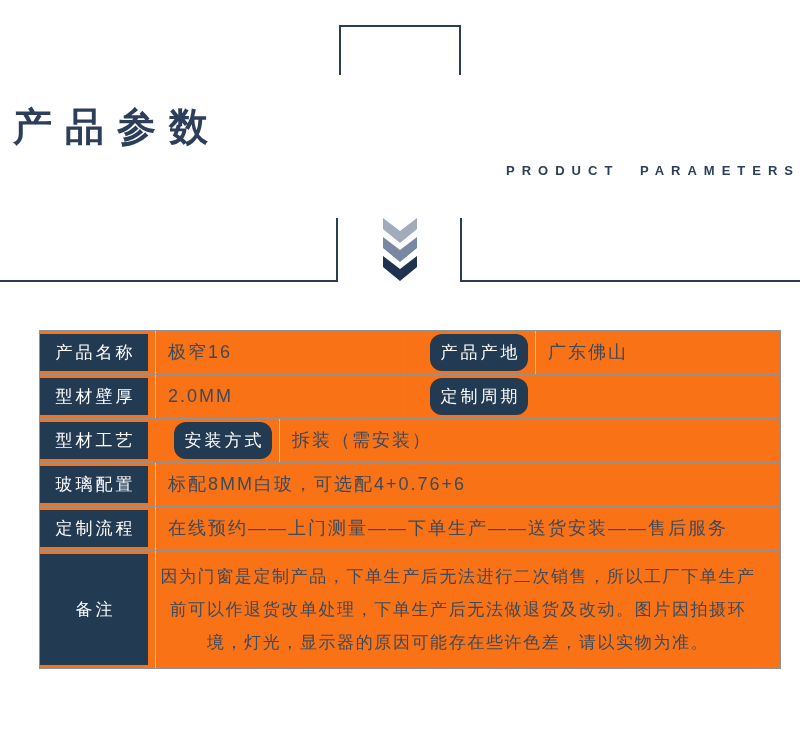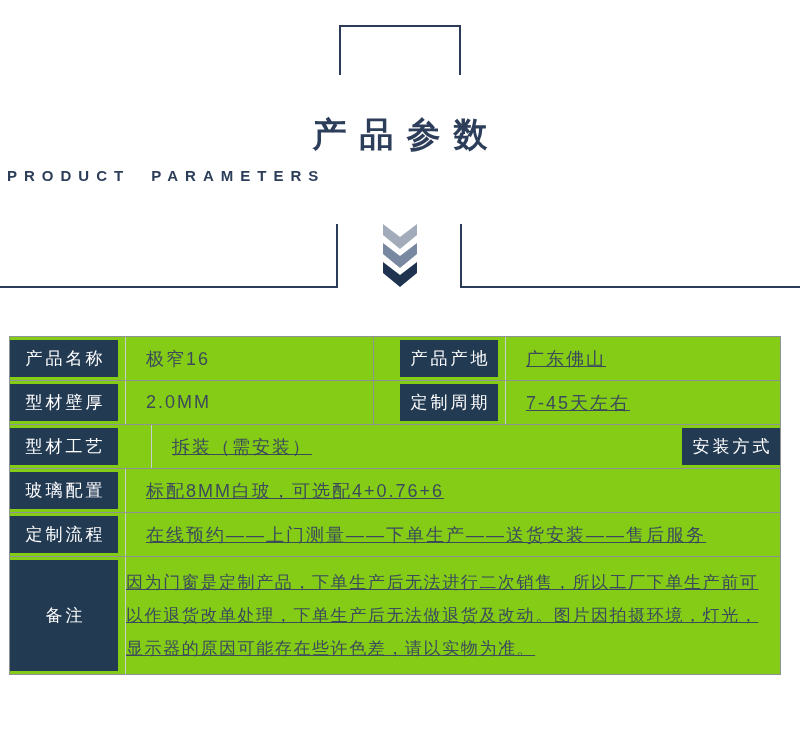--- a/index.html
+++ b/index.html
@@ -13,37 +13,36 @@
   .page{position:relative;width:800px;height:745px;}
 
   
   .top-bracket{
     width:118px;height:48px;
     margin:25px auto 0;
     border:2px solid var(--line-color);
     border-bottom:none;
   }
   .title{
-    margin:40px 0 0;
-    text-align:center;
-    font-size:34px;
+    margin:30px 0 0;
+    font-size:39px;
     font-weight:700;
     letter-spacing:13px;
     padding-left:13px; 
     color:var(--title-color);
     line-height:1.15;
   }
   .subtitle{
     margin-top:13px;
-    text-align:left;
-    font-size:15px;
+    text-align:right;
+    font-size:13px;
     font-weight:600;
     letter-spacing:7px;
     word-spacing:10px;
-    padding-left:7px;
+    padding-left:23px;
     color:var(--title-color);
   }
 
   
   .divider-decor{position:relative;height:66px;margin-top:40px;}
   .corner-left{
     position:absolute;left:0;top:0;width:336px;height:62px;
     border-bottom:2px solid var(--line-color);
     border-right:2px solid var(--line-color);
   }
@@ -55,23 +54,24 @@
   .chevrons{
     position:absolute;left:50%;top:0;transform:translateX(-50%);
     width:34px;height:64px;
   }
   .chevrons path.c1{fill:var(--chev-1);}
   .chevrons path.c2{fill:var(--chev-2);}
   .chevrons path.c3{fill:var(--chev-3);}
 
   
   .spec-table{
-    margin:46px 19px 0 9px;
+    margin:46px 19px 0 39px;
     border:1px solid var(--border-gray);
-    background:#84cc16;
+    background:#f97316;
+    text-align:center;
   }
   .row{
     display:flex;
     align-items:stretch;
     height:44px;
     box-sizing:border-box;
   }
   .row:not(:last-child){border-bottom:1px solid var(--border-gray);}
   .row.remark{height:auto;min-height:102px;}
 
@@ -79,32 +79,32 @@
   .label{
     flex:0 0 108px;
     background:var(--navy);
     color:#ffffff;
     margin:3px 0;
     display:flex;align-items:center;justify-content:center;
     font-size:17px;
     letter-spacing:3px;
     padding-left:3px;
   }
-  .label.label-r{flex:0 0 98px;}
+  .label.label-r{flex:0 0 98px;border-radius:12px;}
   .value{
     display:flex;align-items:center;
     margin-left:7px;
     border-left:1px solid var(--divider-light);
-    padding-left:20px;
+    padding-left:12px;
     color:var(--value-color);
     font-size:18px;
     letter-spacing:2px;
     white-space:nowrap;
   }
-  .value.grow{flex:1 1 auto;text-decoration:underline;}
+  .value.grow{flex:1 1 auto;}
   .value.value-l{
     flex:0 0 249px;
     border-right:1px solid var(--border-gray);
   }
   .gap-mid{flex:0 0 26px;}
 
   .row.remark .value{
     display:block;
     white-space:normal;
     font-size:17px;
@@ -143,28 +143,27 @@
       <div class="gap-mid"></div>
       <div class="cell label label-r">产品产地</div>
       <div class="cell value grow">广东佛山</div>
     </div>
 
     <div class="row">
       <div class="cell label">型材壁厚</div>
       <div class="cell value value-l">2.0MM</div>
       <div class="gap-mid"></div>
       <div class="cell label label-r">定制周期</div>
-      <div class="cell value grow">7-45天左右</div>
     </div>
 
     <div class="row">
       <div class="cell label">型材工艺</div>
       <div class="gap-mid"></div>
+      <div class="cell label label-r">安装方式</div>
       <div class="cell value grow">拆装（需安装）</div>
-      <div class="cell label label-r">安装方式</div>
     </div>
 
     <div class="row">
       <div class="cell label">玻璃配置</div>
       <div class="cell value grow">标配8MM白玻，可选配4+0.76+6</div>
     </div>
 
     <div class="row">
       <div class="cell label">定制流程</div>
       <div class="cell value grow">在线预约——上门测量——下单生产——送货安装——售后服务</div>

